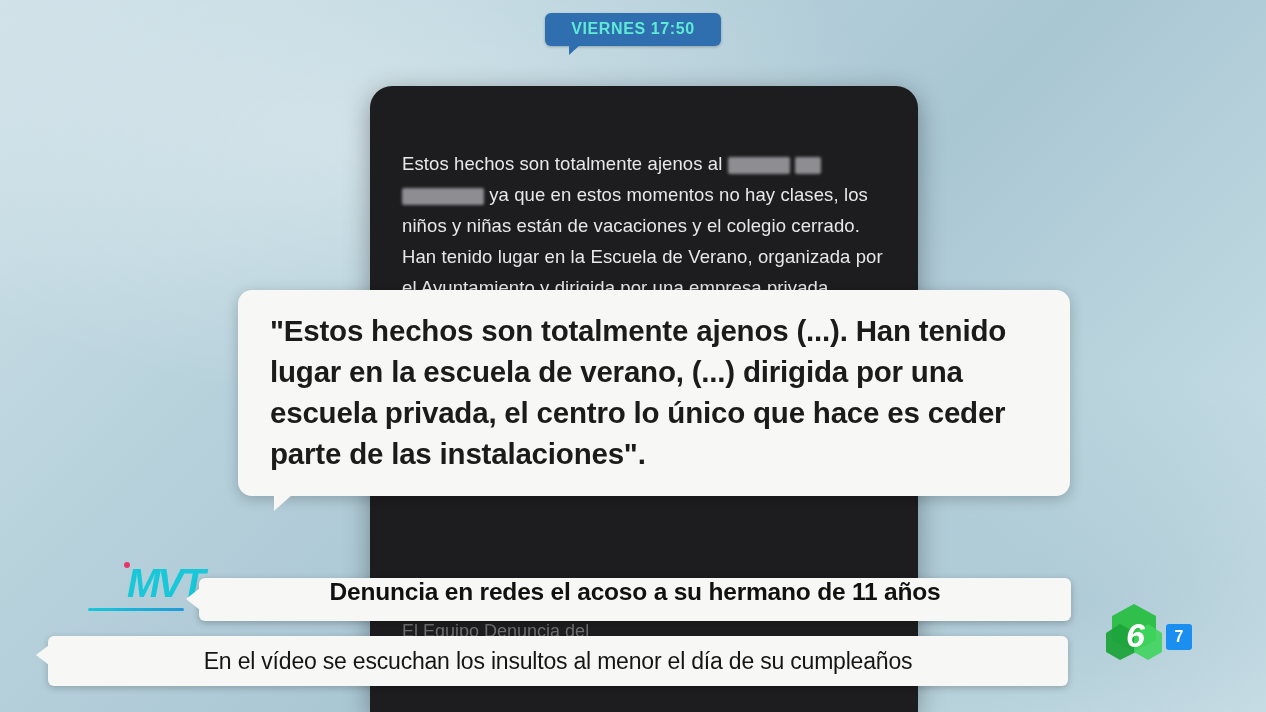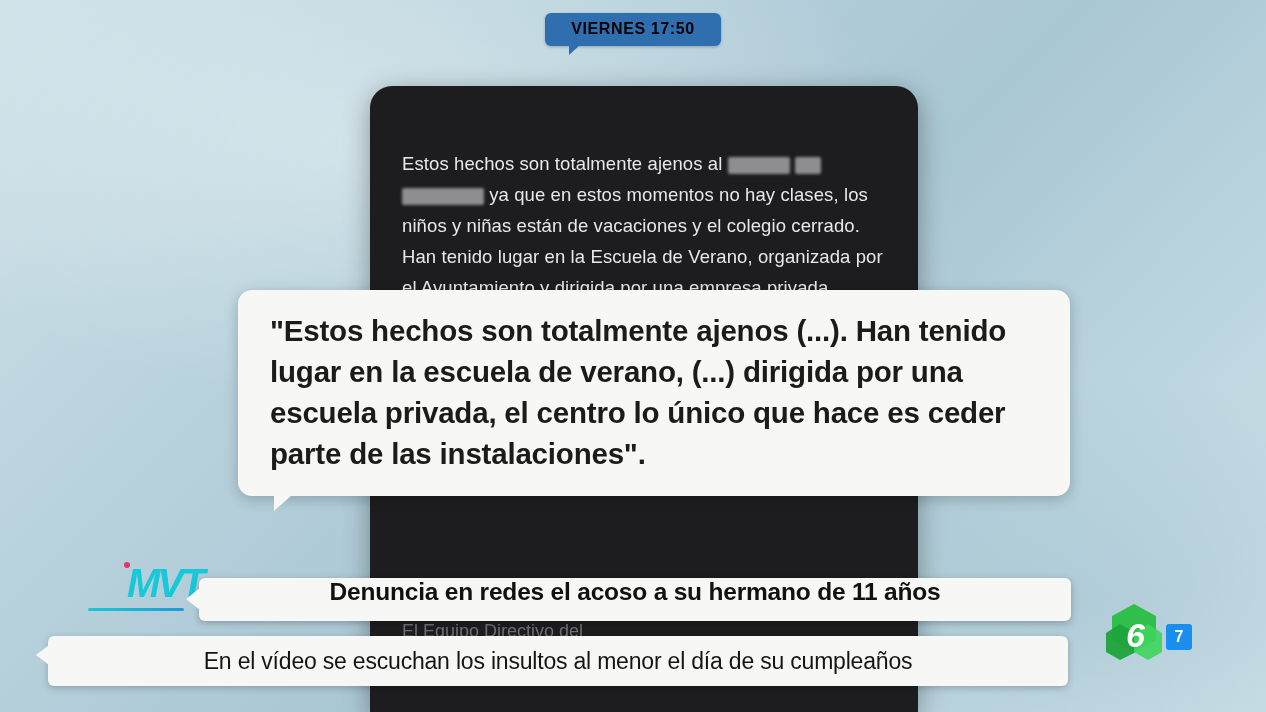--- a/index.html
+++ b/index.html
@@ -29,21 +29,21 @@
     position: absolute;
     top: 13px;
     left: 0;
     width: 100%;
     display: flex;
     justify-content: center;
     align-items: flex-start;
   }
   .date-pill {
     background: #2f6fb0;
-    color: #000000;
+    color: #5eead4;
     font-size: 16px;
     font-weight: bold;
     letter-spacing: 0.6px;
     padding: 7px 26px 8px 26px;
     border-radius: 6px;
     position: relative;
     box-shadow: 0 1px 3px rgba(0,0,0,0.25);
   }
   .date-pill::after {
     content: "";
@@ -281,21 +281,21 @@
 
   <div id="phone-card">
     <div id="phone-text">
       <p>
         <span>Estos hechos son totalmente ajenos al </span><span class="redact r1"></span>
         <span class="redact r2"></span>
         <span class="redact r3"></span><span> ya que en estos momentos no</span>
         <span>hay clases, los niños y niñas están de vacaciones y el colegio cerrado. Han tenido lugar en la Escuela de Verano, organizada por el Ayuntamiento y dirigida por una empresa privada,</span>
       </p>
     </div>
-    <div id="phone-signature">El Equipo Directivo del</div>
+    <div id="phone-signature">El Equipo Denuncia del</div>
   </div>
 
   <div id="quote-balloon">
     <div class="quote-text">"Estos hechos son totalmente ajenos (...). Han tenido lugar en la escuela de verano, (...) dirigida por una escuela privada, el centro lo único que hace es ceder parte de las instalaciones".</div>
   </div>
 
   <div id="program-logo">
     <div class="mvt">MVT</div>
     <div class="dot"></div>
     <div class="underline"></div>

